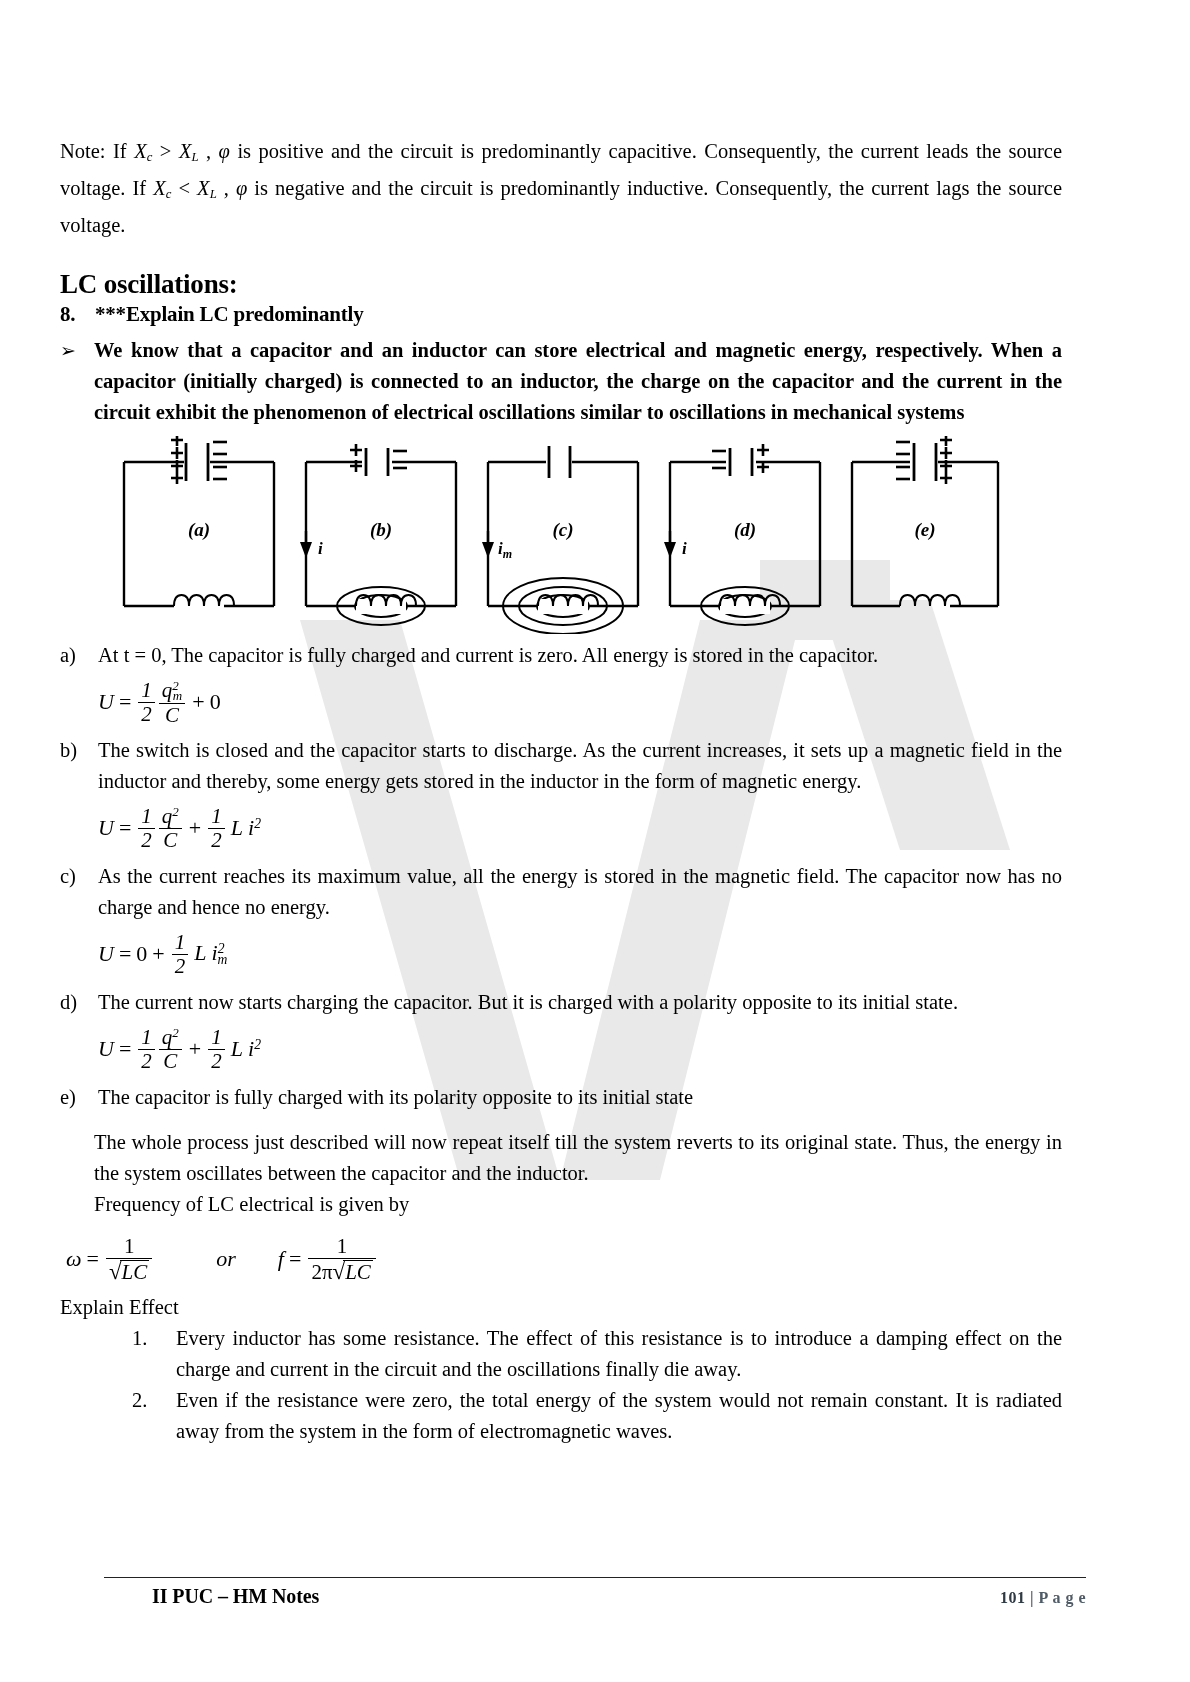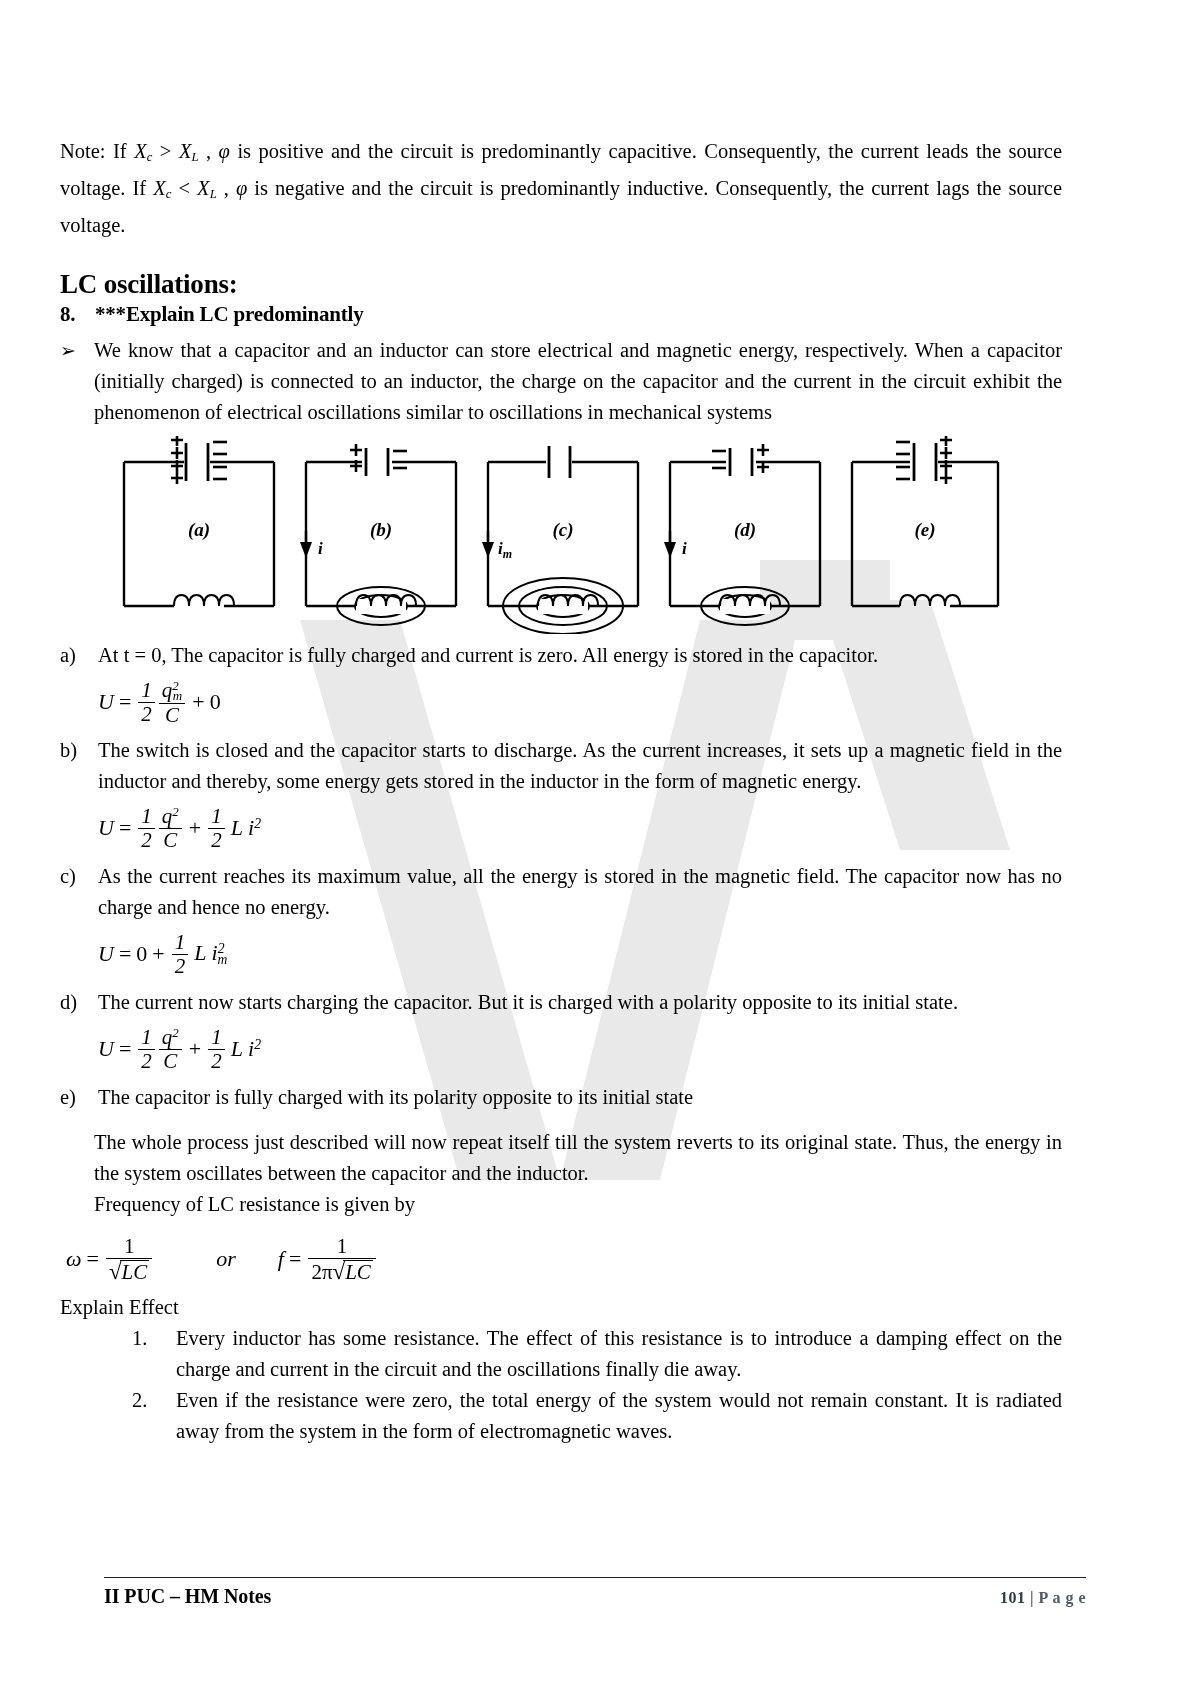--- a/index.html
+++ b/index.html
@@ -67,21 +67,21 @@
   
   .arrow-row {
     display: flex;
     margin-top: 6px;
   }
   .arrow-row .bullet {
     flex: 0 0 34px;
     font-size: 19px;
     line-height: 31px;
   }
-  .arrow-row .txt { flex: 1 1 auto; }
+  .arrow-row .txt { flex: 1 1 auto; font-weight: bold; }
 
   
   .abc-row {
     display: flex;
     margin-top: 2px;
   }
   .abc-row .lbl {
     flex: 0 0 38px;
     font-size: 20.5px;
     line-height: 31px;
@@ -173,20 +173,21 @@
     padding-top: 7px;
     display: flex;
     justify-content: space-between;
     align-items: baseline;
     z-index: 3;
   }
   .footer-left {
     font-weight: bold;
     font-size: 20px;
     letter-spacing: -0.1px;
+    margin-left: 48px;
   }
   .footer-right {
     font-weight: bold;
     font-size: 16px;
     color: #4f5b66;
     letter-spacing: 0.5px;
   }
   .footer-right .pg { color: #2f3a44; }
 </style>
 </head>
@@ -455,21 +456,21 @@
     <span class="opi">L i<sup class="m">2</sup></span>
   </div>
 
   <div class="abc-row">
     <span class="lbl">e)</span>
     <span class="txt body-txt just">The capacitor is fully charged with its polarity opposite to its initial state</span>
   </div>
 
   <div class="indent-1" style="margin-top:14px;">
     <div class="body-txt just">The whole process just described will now repeat itself till the system reverts to its original state. Thus, the energy in the system oscillates between the capacitor and the inductor.</div>
-    <div class="body-txt">Frequency of LC resistance is given by</div>
+    <div class="body-txt">Frequency of LC electrical is given by</div>
   </div>
 
   <div class="math" style="padding-left:6px; margin-top:8px; height:62px;">
     <span>ω</span>
     <span class="op">=</span>
     <span class="frac">
       <span class="num" style="font-style:normal">1</span>
       <span class="bar"></span>
       <span class="den">
         <span class="sqrt">

